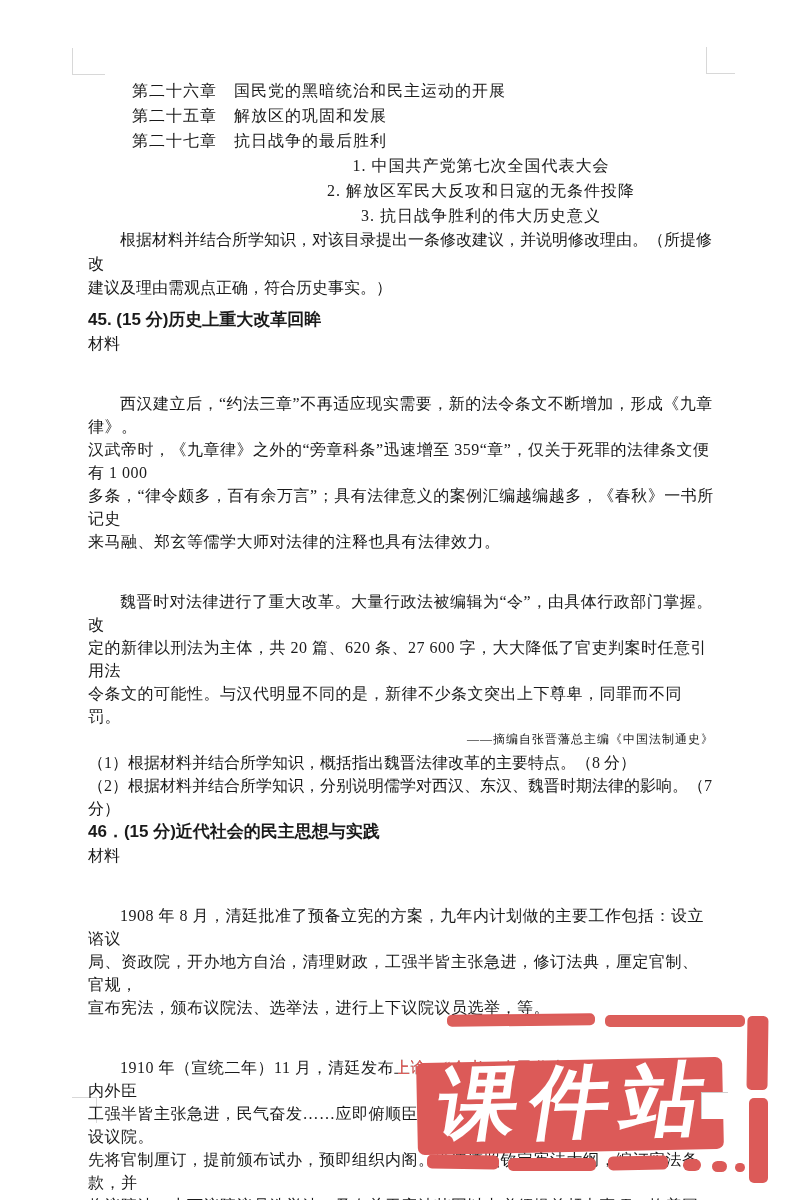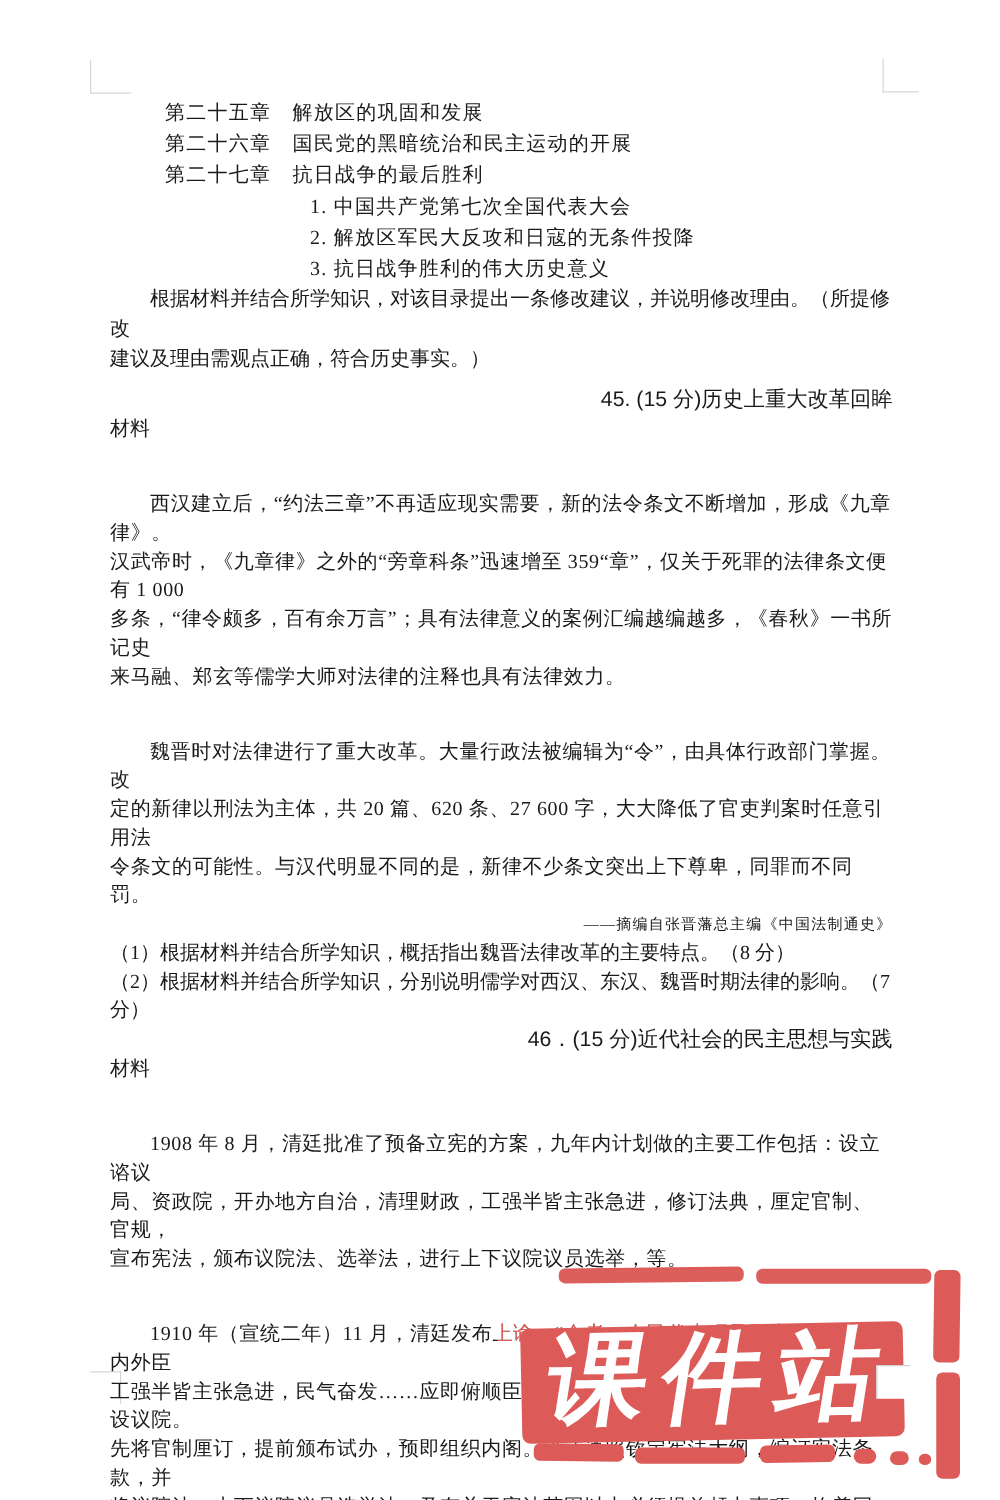--- a/index.html
+++ b/index.html
@@ -4,27 +4,27 @@
 <style>
   html,body{margin:0;padding:0;background:#ffffff;}
   .page{
     position:relative;width:800px;height:1200px;background:#ffffff;overflow:hidden;
     font-family:"Liberation Serif",serif;color:#1a1a1a;
   }
   .content{position:absolute;left:88px;top:78px;width:626px;}
 
   
   .chapters div{font-size:16px;line-height:25px;margin-left:44px;letter-spacing:1px;}
-  .subitems div{font-size:16px;line-height:25px;margin-left:160px;letter-spacing:1px;}
+  .subitems div{font-size:16px;line-height:25px;margin-left:160px;letter-spacing:1px;text-align:center;}
   .stem div{font-size:16px;line-height:24px;font-family:Liberation Serif, serif;}
   .stem div:first-child{text-indent:32px;}
 
   
-  .q-title{font-size:17px;line-height:24px;font-weight:normal;margin:0;
-    font-family:"Liberation Sans",sans-serif;text-align:right;}
+  .q-title{font-size:17px;line-height:24px;font-weight:bold;margin:0;
+    font-family:"Liberation Sans",sans-serif;}
   #q45 .q-title{margin-top:8px;}
   .material-label{font-size:16px;line-height:23px;font-family:"Liberation Sans",sans-serif;}
   .para div{font-size:16px;line-height:23px;letter-spacing:0.5px;}
   .para div:first-child{text-indent:32px;margin-top:37px;}
   .attribution{font-size:12px;line-height:23px;text-align:right;letter-spacing:1px;}
   .subq div{font-size:16px;line-height:23px;font-family:Liberation Serif, serif;}
 
   
   .mark{position:absolute;background:#d8d8d8;}
 
@@ -50,22 +50,22 @@
   <div class="mark" style="left:72px;top:74px;width:33px;height:1px;"></div>
   <div class="mark" style="left:706px;top:47px;width:1px;height:27px;"></div>
   <div class="mark" style="left:706px;top:73px;width:29px;height:1px;"></div>
   <div class="mark" style="left:72px;top:1097px;width:25px;height:1px;"></div>
   <div class="mark" style="left:96px;top:1097px;width:1px;height:26px;"></div>
 
   <div class="content">
 
     <section>
       <div class="chapters">
+          <div>第二十六章　国民党的黑暗统治和民主运动的开展</div>
           <div>第二十五章　解放区的巩固和发展</div>
-          <div>第二十六章　国民党的黑暗统治和民主运动的开展</div>
           <div>第二十七章　抗日战争的最后胜利</div>
         </div>
       <div class="subitems">
           <div>1. 中国共产党第七次全国代表大会</div>
           <div>2. 解放区军民大反攻和日寇的无条件投降</div>
           <div>3. 抗日战争胜利的伟大历史意义</div>
         </div>
       <div class="stem">
           <div>根据材料并结合所学知识，对该目录提出一条修改建议，并说明修改理由。（所提修改</div>
           <div>建议及理由需观点正确，符合历史事实。）</div>

